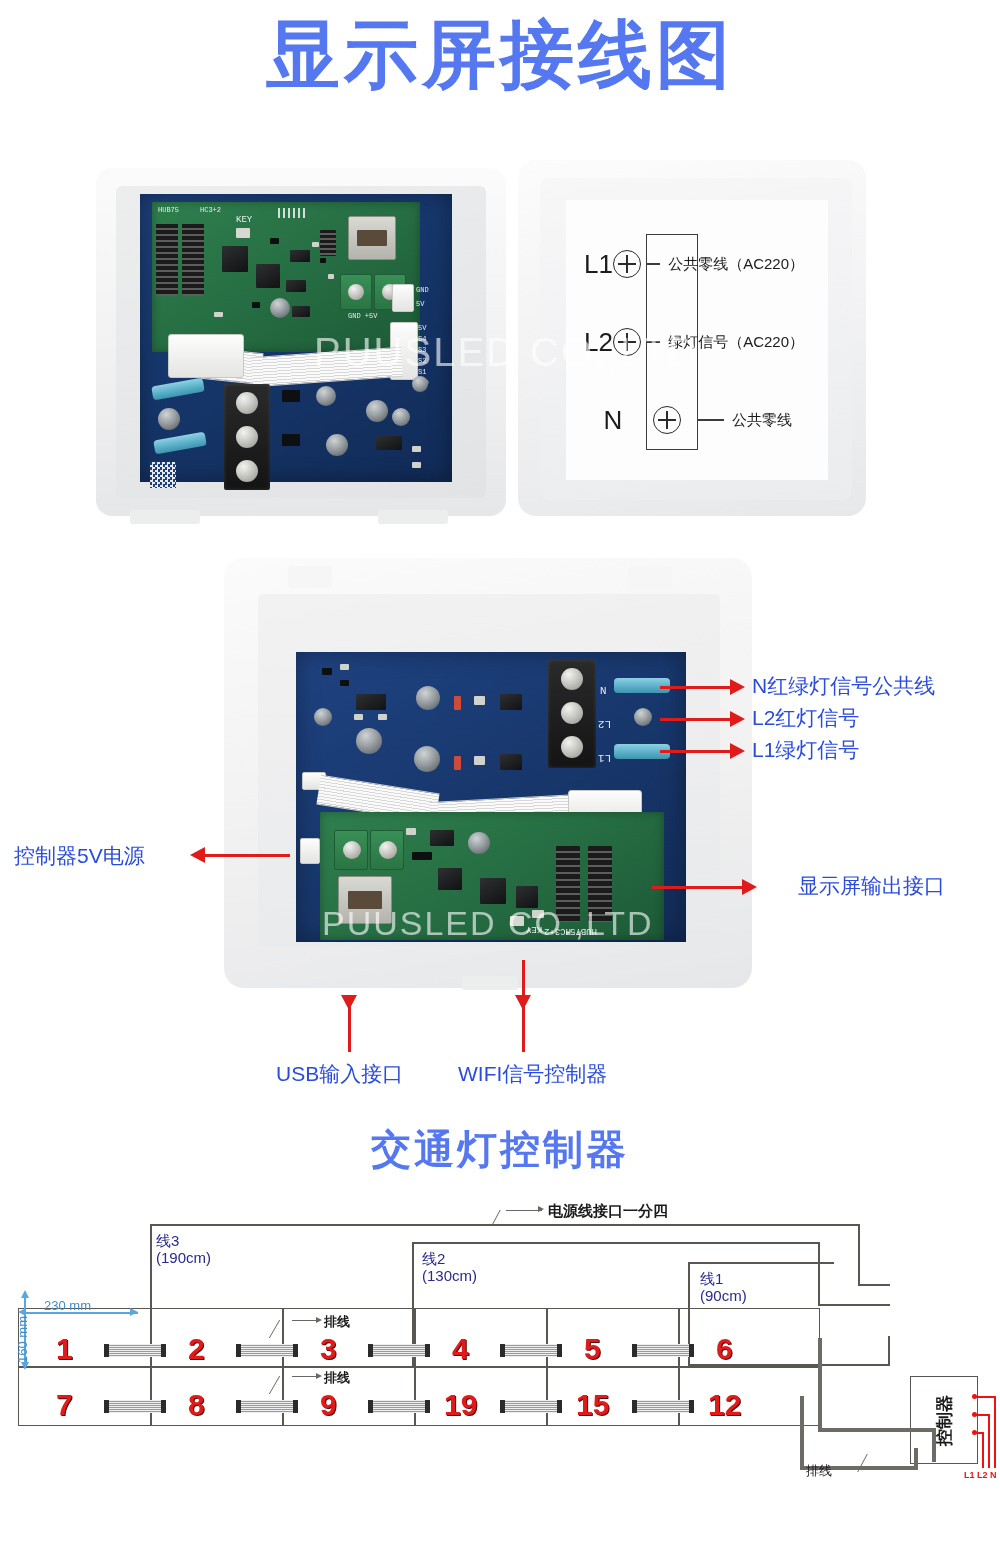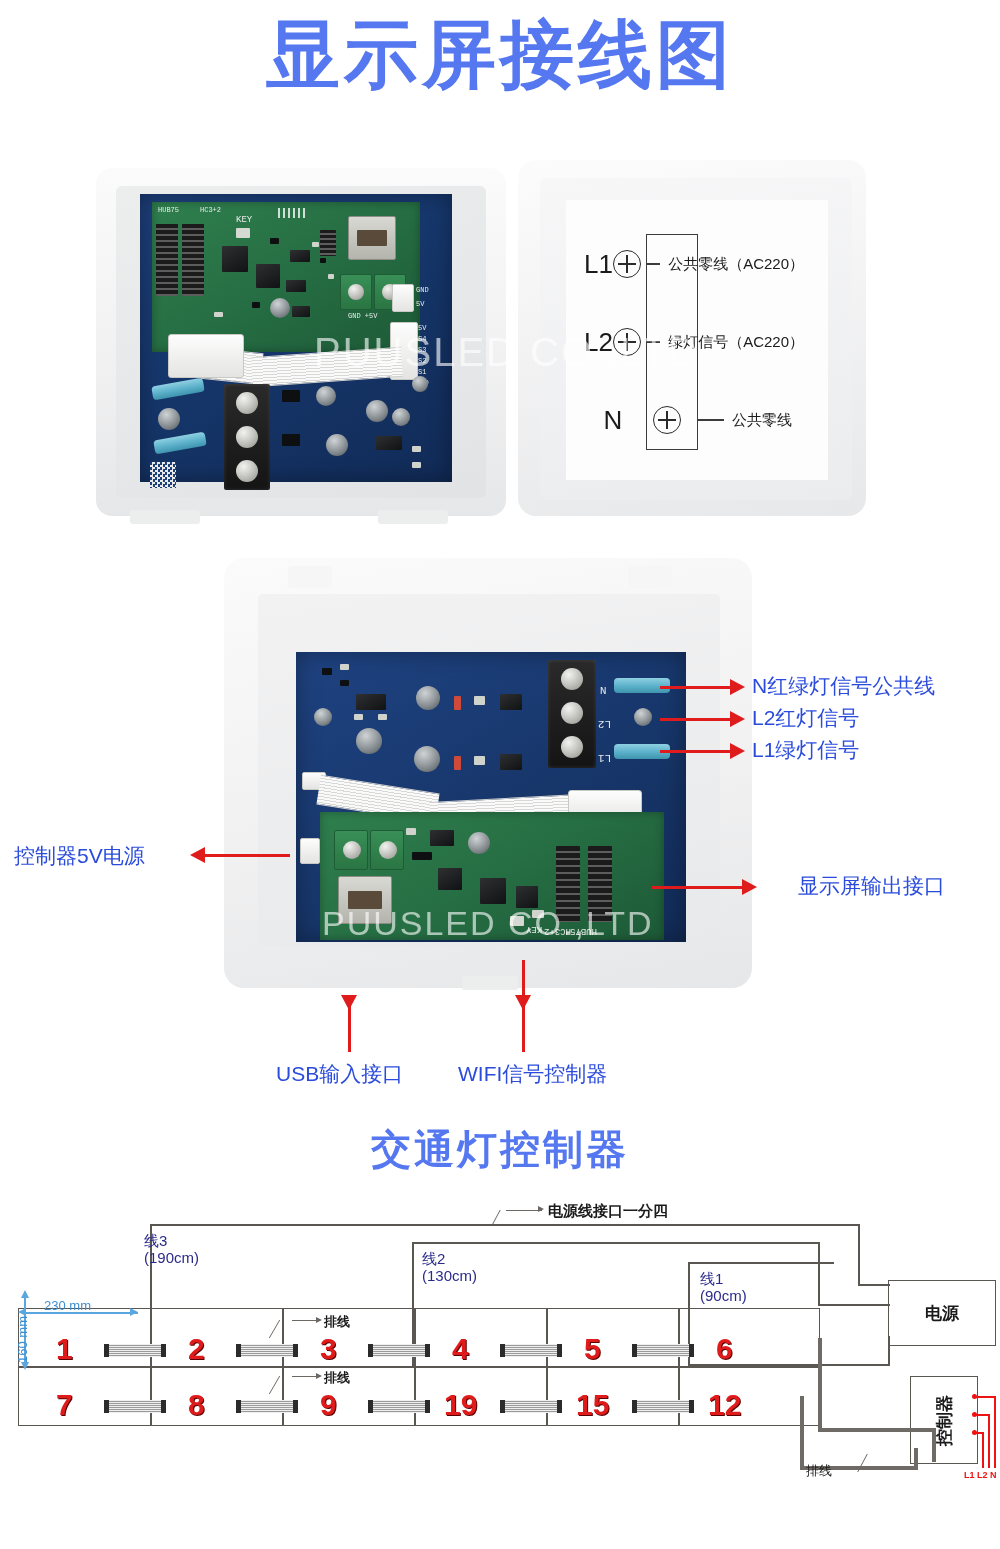--- a/index.html
+++ b/index.html
@@ -422,21 +422,21 @@
   <div class="wline" style="left:150px;top:44px;width:1.5px;height:142px;"></div>
   <div class="wline" style="left:858px;top:44px;width:1.5px;height:62px;"></div>
 
   <div class="wline" style="left:412px;top:62px;width:408px;height:1.5px;"></div>
   <div class="wline" style="left:412px;top:62px;width:1.5px;height:124px;"></div>
   <div class="wline" style="left:818px;top:62px;width:1.5px;height:64px;"></div>
 
   <div class="wline" style="left:688px;top:82px;width:146px;height:1.5px;"></div>
   <div class="wline" style="left:688px;top:82px;width:1.5px;height:104px;"></div>
 
-  <div class="wire-label" style="left:144px;top:52px;">
+  <div class="wire-label" style="left:156px;top:52px;">
     <span>线3</span><br>
     <span>(190cm)</span>
   </div>
   <div class="wire-label" style="left:422px;top:70px;">
     <span>线2</span><br>
     <span>(130cm)</span>
   </div>
   <div class="wire-label" style="left:700px;top:90px;">
     <span>线1</span><br>
     <span>(90cm)</span>
@@ -492,23 +492,20 @@
   <div class="dim-line" style="left:26px;top:132px;width:112px;height:1.5px;"></div>
   <div class="dim-arrow-l" style="left:18px;top:128px;"></div>
   <div class="dim-arrow-r" style="left:130px;top:128px;"></div>
   <div class="dim-text" style="left:44px;top:118px;">230 mm</div>
 
   <div class="dim-line" style="left:24px;top:116px;width:1.5px;height:70px;"></div>
   <div class="dim-arrow-u" style="left:21px;top:110px;"></div>
   <div class="dim-arrow-d" style="left:21px;top:182px;"></div>
   <div class="dim-text rot90" style="left:-8px;top:152px;width:60px;text-align:center;">160 mm</div>
 
-  <div class="box-lbl" style="left:888px;top:100px;width:106px;height:64px;">
-    <span>电源</span>
-  </div>
 
   <div class="box-lbl" style="left:910px;top:196px;width:66px;height:86px;">
     <span class="rot90" style="display:block;white-space:nowrap;">控制器</span>
   </div>
 
   <div class="red-dot" style="left:972px;top:214px;"></div>
   <div class="red-dot" style="left:972px;top:232px;"></div>
   <div class="red-dot" style="left:972px;top:250px;"></div>
   <div class="red-wire" style="left:974px;top:216px;width:22px;height:1.5px;"></div>
   <div class="red-wire" style="left:974px;top:234px;width:16px;height:1.5px;"></div>

